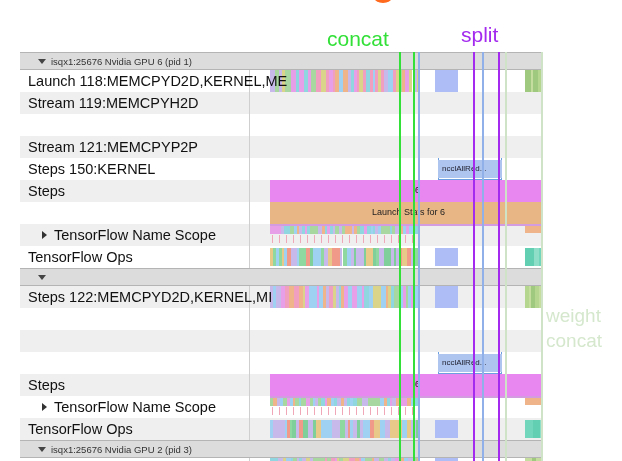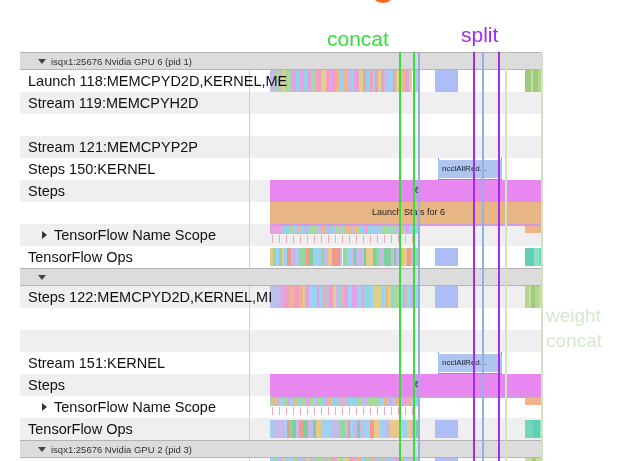--- a/index.html
+++ b/index.html
@@ -418,21 +418,20 @@
       </div>
       <div class="row">
         <div class="track">
           <div class="nccl-box" style="left: 188px; width: 64px; top: -8px; height: 30px;"></div>
           <div class="nccl-bar" style="left: 188px; width: 64px; top: 2px;">
             <span>ncclAllRed...</span>
           </div>
         </div>
         <div class="lmask"></div>
         <div class="vdiv"></div>
-        <div class="rlabel">Stream 151:KERNEL</div>
       </div>
       <div class="row alt">
         <div class="track">
           <div class="bar full steps" style="left: 20px; width: 293px; top: 0px; height: 22px;">
             <div class="slab" style="left: 145px;">6</div>
           </div>
         </div>
         <div class="lmask"></div>
         <div class="vdiv"></div>
         <div class="rlabel">Steps</div>

